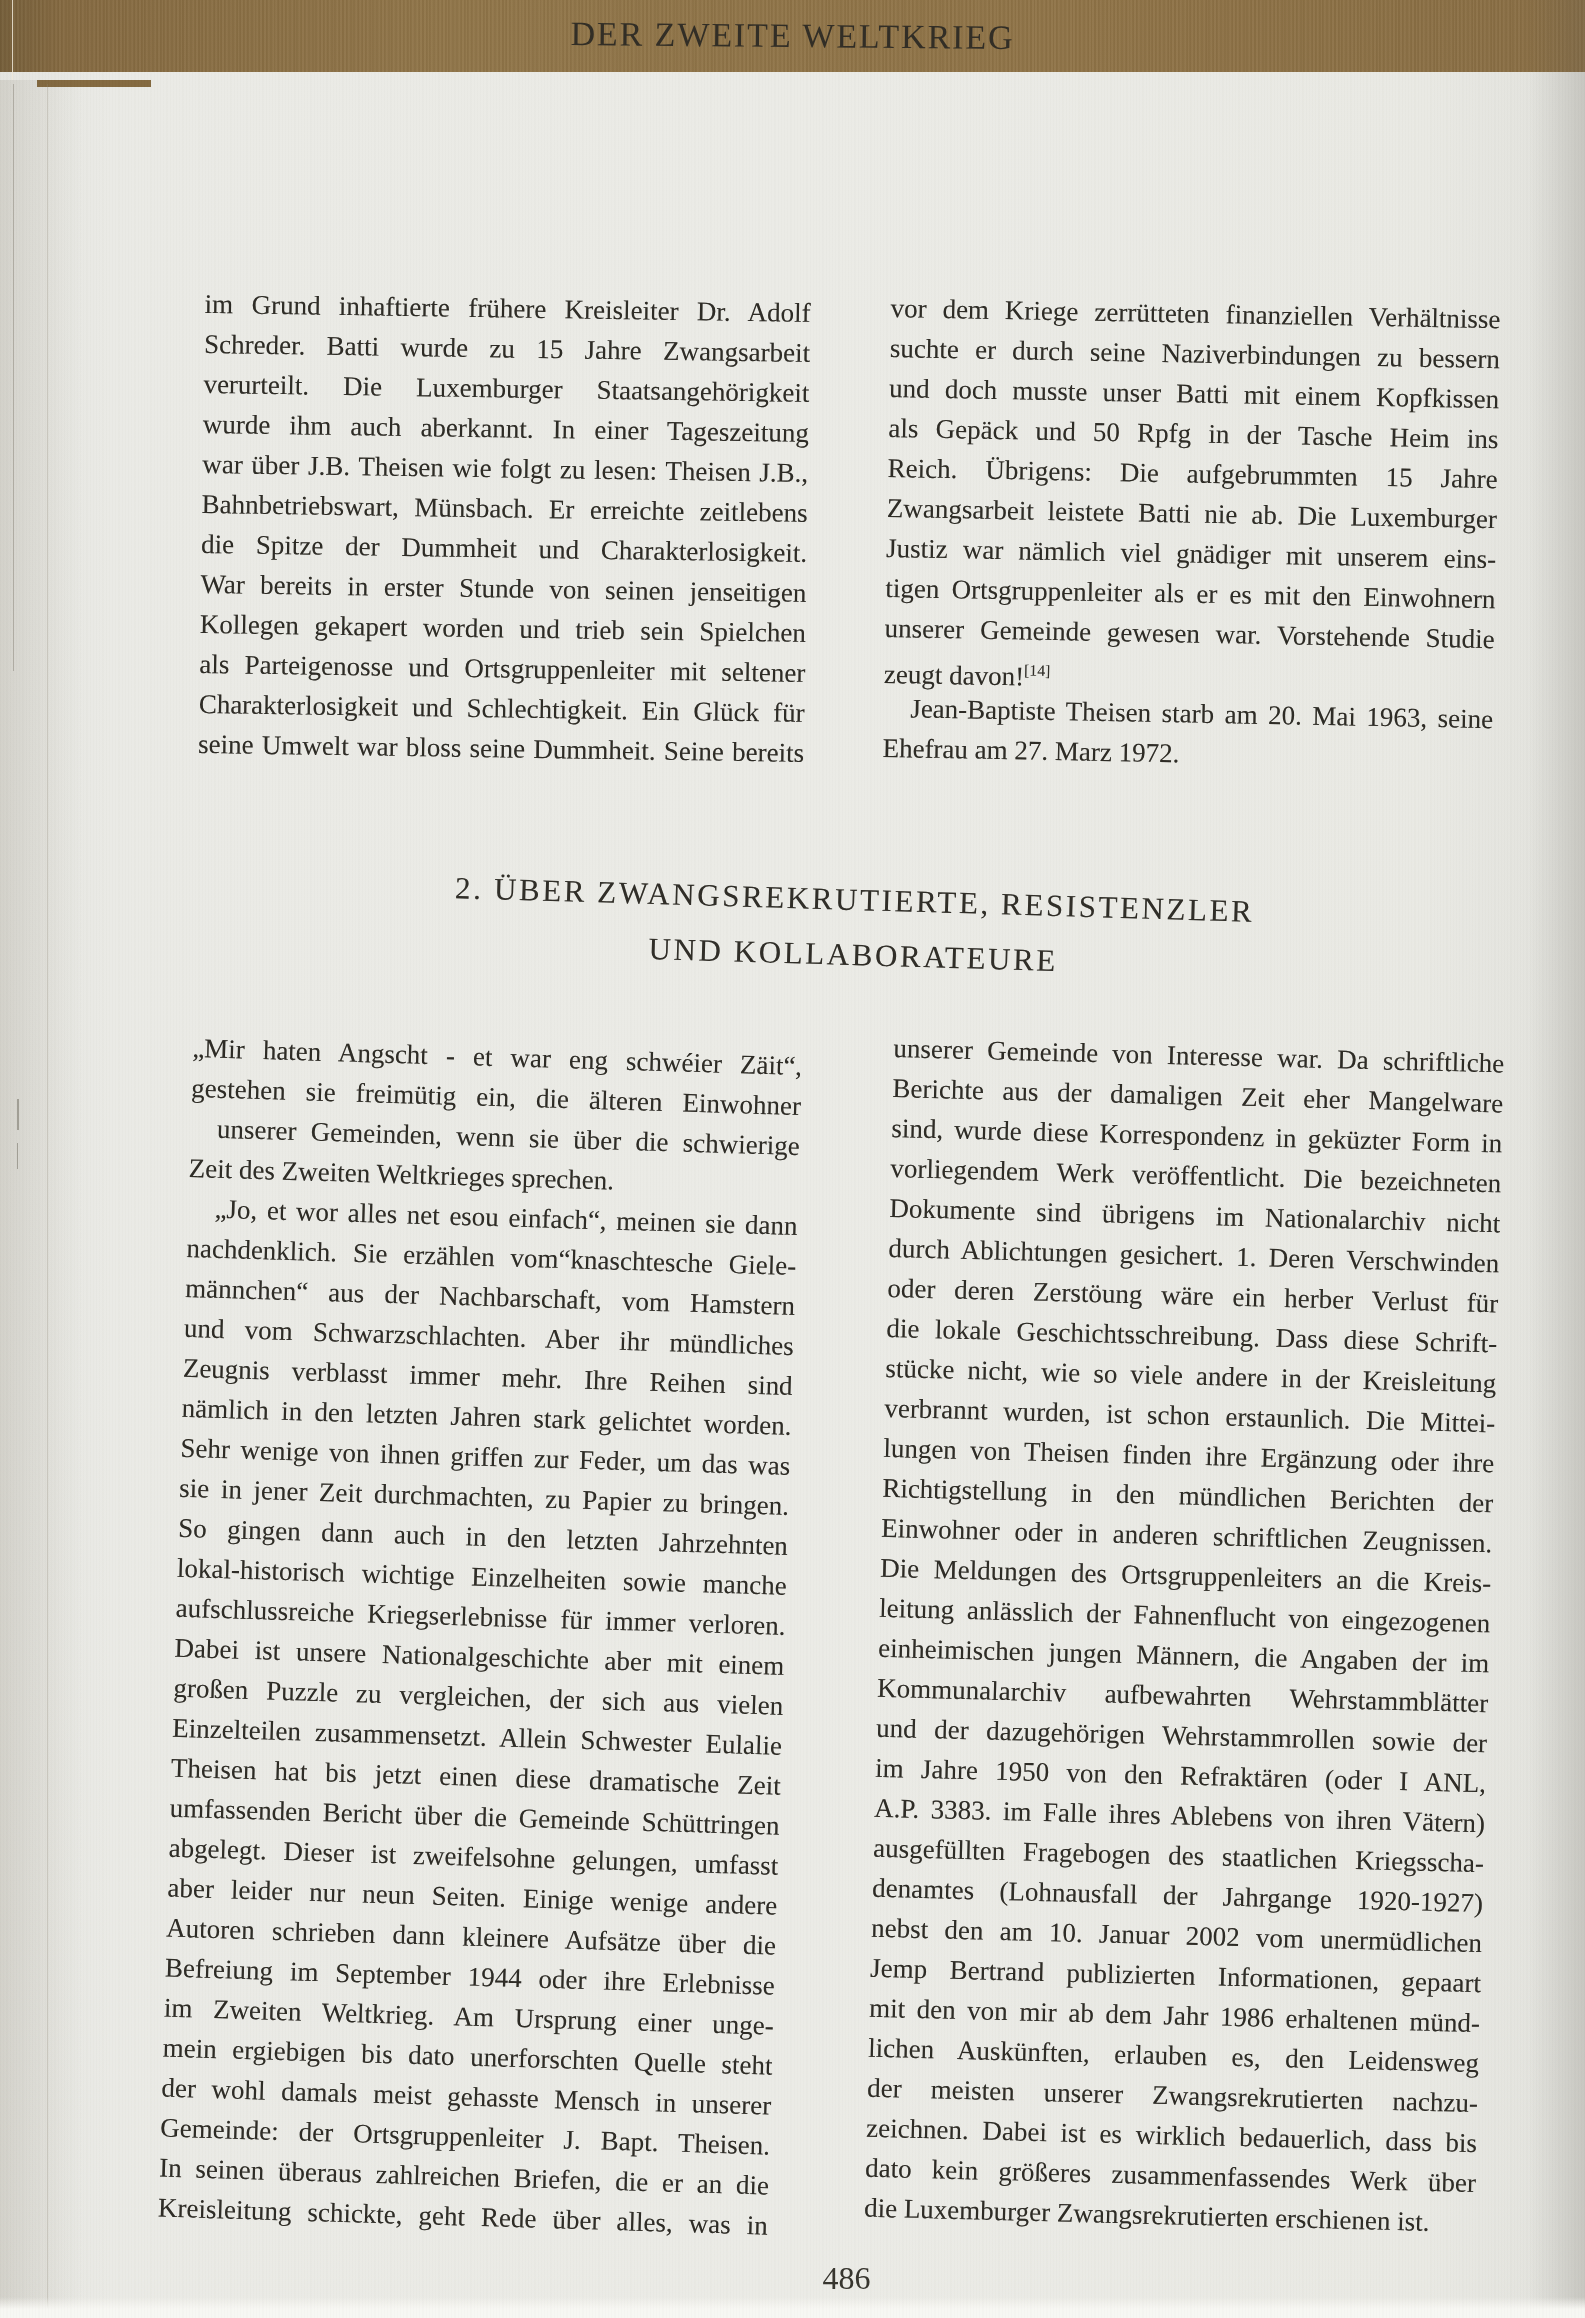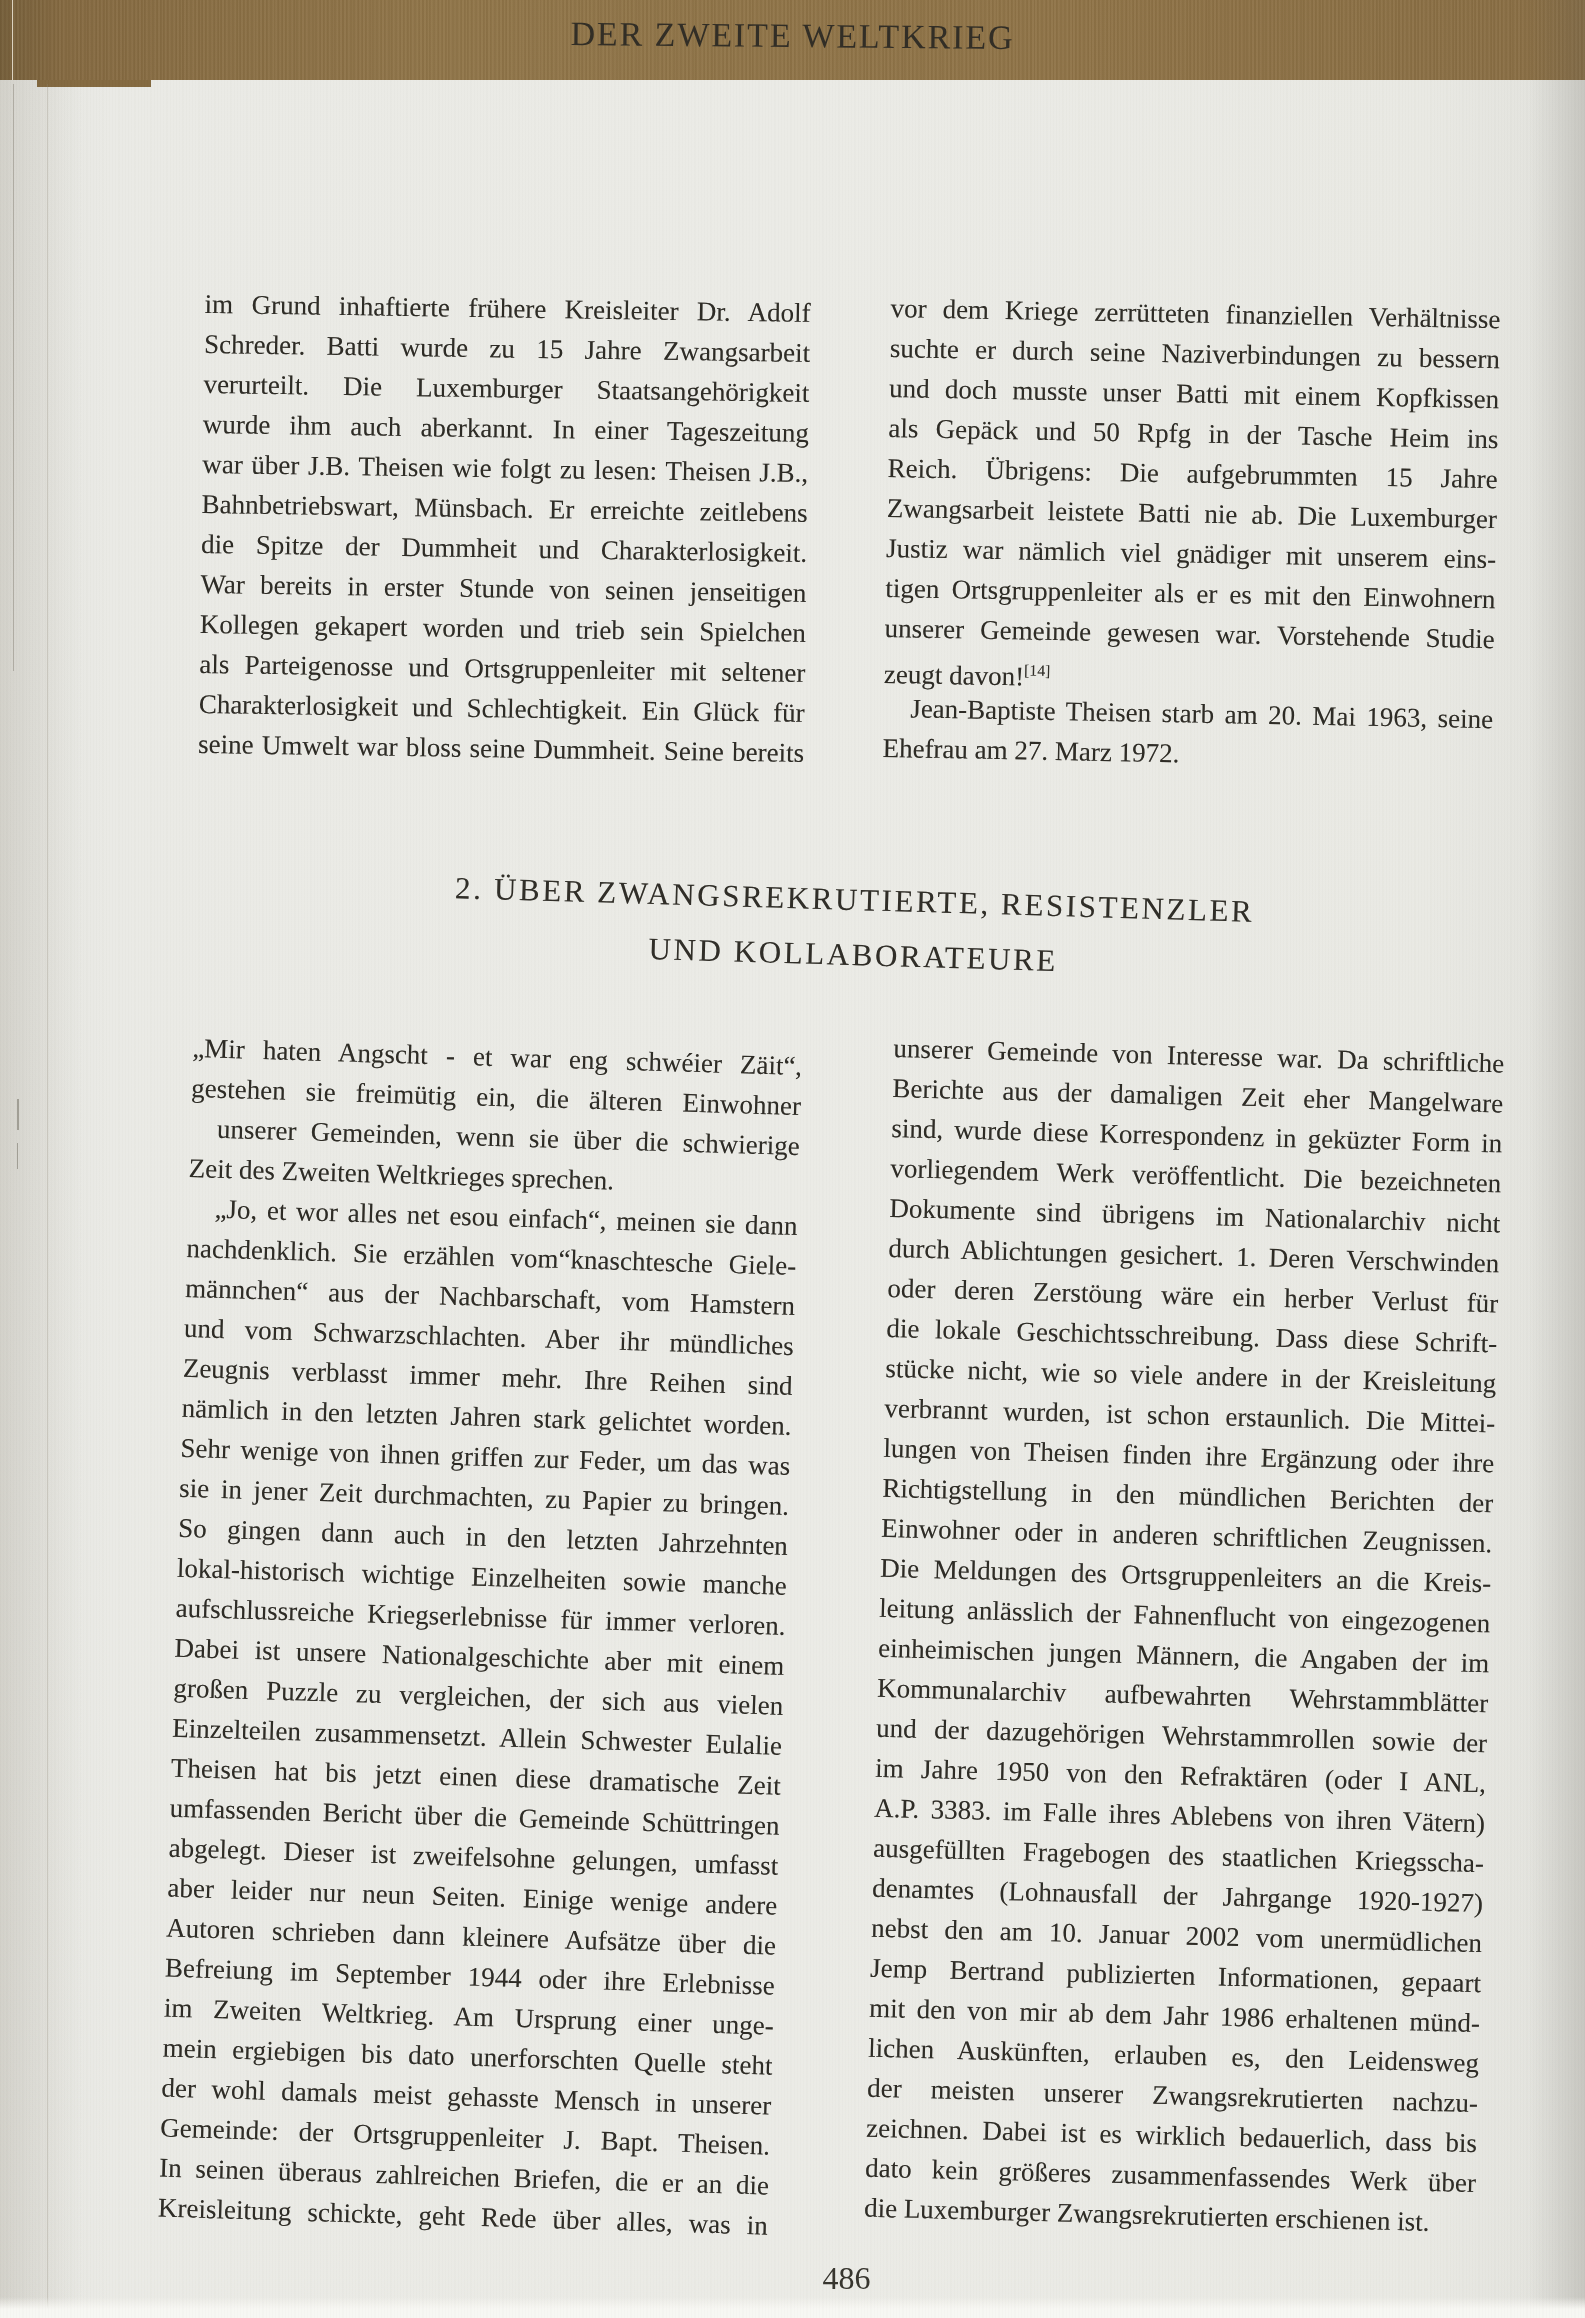--- a/index.html
+++ b/index.html
@@ -12,21 +12,21 @@
   .page{
     position:absolute;inset:0;overflow:hidden;
     background:linear-gradient(90deg,#e4e4df 0,#eaeae5 7%,#ebebe6 50%,#e9e9e3 90%,#e0e0db 100%);
   }
   .paper-texture{
     position:absolute;inset:0;pointer-events:none;
     background:repeating-linear-gradient(90deg,rgba(120,120,108,.022) 0 1.3px,rgba(255,255,255,.02) 1.3px 3.2px);
   }
   
   .header-band{
-    position:absolute;left:0;top:0;width:1585px;height:80px;
+    position:absolute;left:0;top:0;width:1585px;height:72px;
     background:linear-gradient(90deg,#745d38 0,#84683f 4%,#8f7447 28%,#8e7245 68%,#886c42 100%);
   }
   .header-band::after{
     content:"";position:absolute;inset:0;
     background:repeating-linear-gradient(90deg,rgba(0,0,0,.03) 0 1.9px,rgba(255,255,255,.03) 1.9px 3.8px);
   }
   .band-title{
     position:absolute;left:0;top:16.6px;width:100%;text-align:center;
     font-size:34px;letter-spacing:1.9px;color:#322e26;
     transform:rotate(.5deg);white-space:nowrap;z-index:2;

